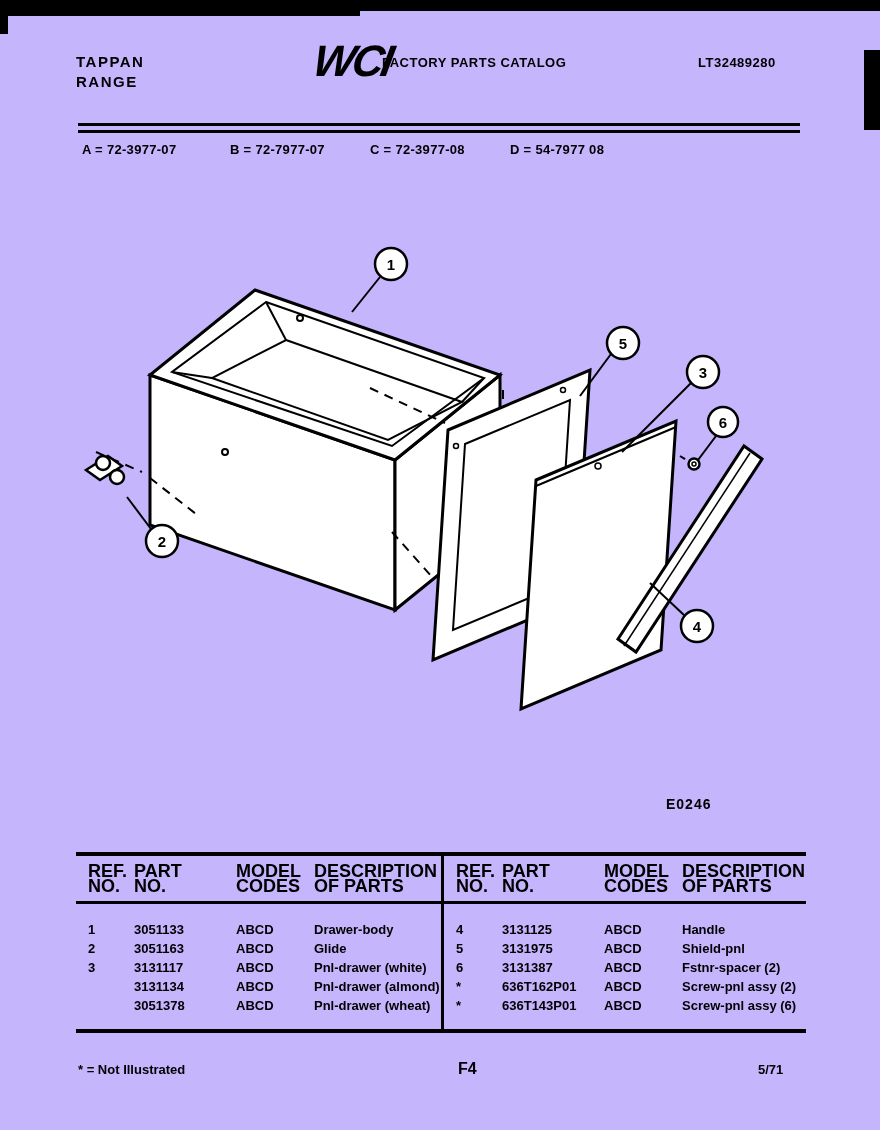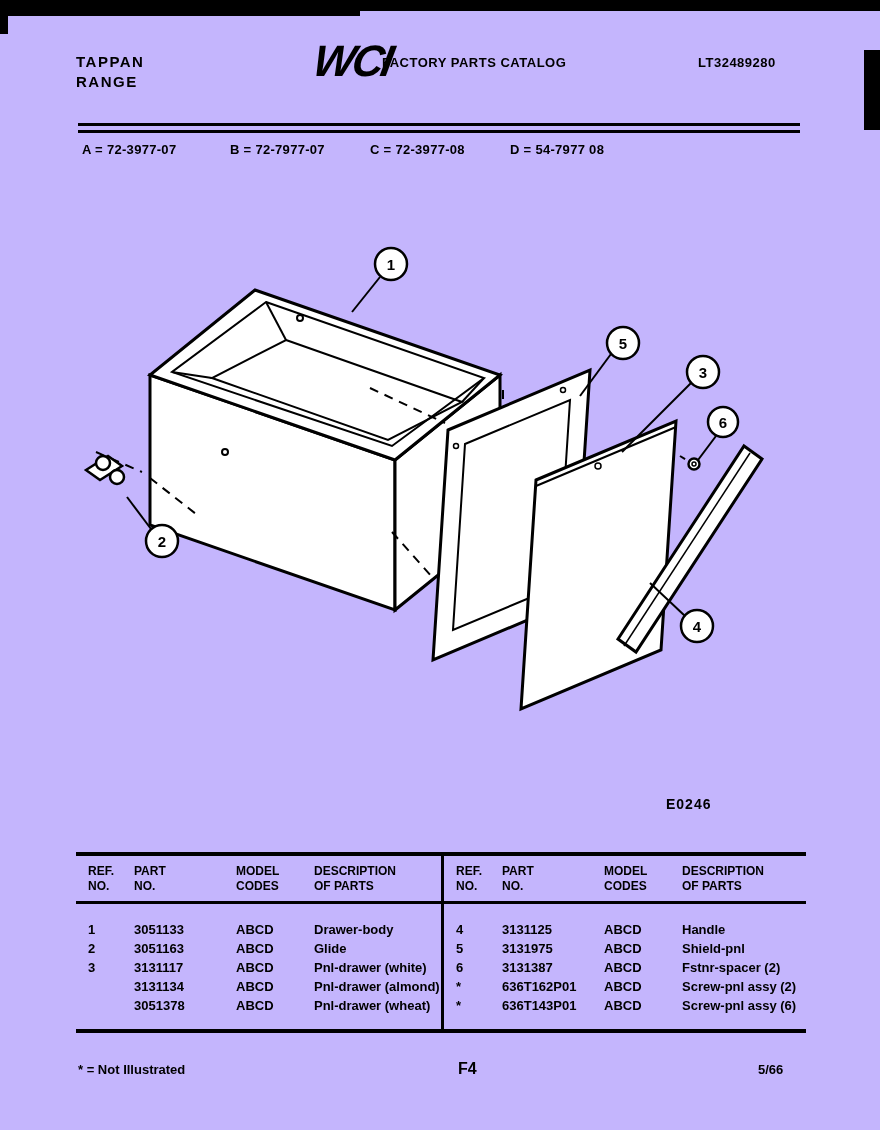--- a/index.html
+++ b/index.html
@@ -23,21 +23,21 @@
   .m0{left:82px}.m1{left:230px}.m2{left:370px}.m3{left:510px}
   
   .diagram{position:absolute;left:0;top:185px;width:880px;height:655px;}
   .figure-code{position:absolute;left:666px;top:796px;font-weight:bold;font-size:14px;letter-spacing:1px;}
   
   .parts-table{position:absolute;left:76px;top:852px;width:730px;display:flex;
                border-top:4px solid #000;border-bottom:4px solid #000;}
   .half{width:50%;box-sizing:border-box;}
   .half.right{border-left:3px solid #000;}
   .thead,.tbody{display:grid;grid-template-columns:46px 102px 78px auto;box-sizing:border-box;}
-  .thead{padding:8px 0 7px 12px;font-weight:bold;font-size:12px;line-height:15px;
+  .thead{padding:8px 0 7px 12px;font-weight:bold;font-size:18px;line-height:15px;
          border-bottom:3px solid #000;}
   .tbody{padding:16px 0 14px 12px;font-weight:bold;font-size:13px;line-height:19px;}
   .cell{white-space:nowrap;}
   
   .footnote{position:absolute;left:78px;top:1062px;font-weight:bold;font-size:13px;}
   .page-code{position:absolute;left:420px;top:1060px;font-weight:bold;font-size:16px;margin-left:38px;}
   .date-code{position:absolute;left:758px;top:1062px;font-weight:bold;font-size:13px;}
 </style>
 </head>
 <body>
@@ -211,15 +211,15 @@
         <div class="cell">*</div>
         <div class="cell">636T143P01</div>
         <div class="cell">ABCD</div>
         <div class="cell">Screw-pnl assy (6)</div>
       </div>
     </div>
   </div>
 
   <div class="footnote">* = Not Illustrated</div>
   <div class="page-code">F4</div>
-  <div class="date-code">5/66</div>
+  <div class="date-code">5/71</div>
 
 </div>
 
 </body></html>

